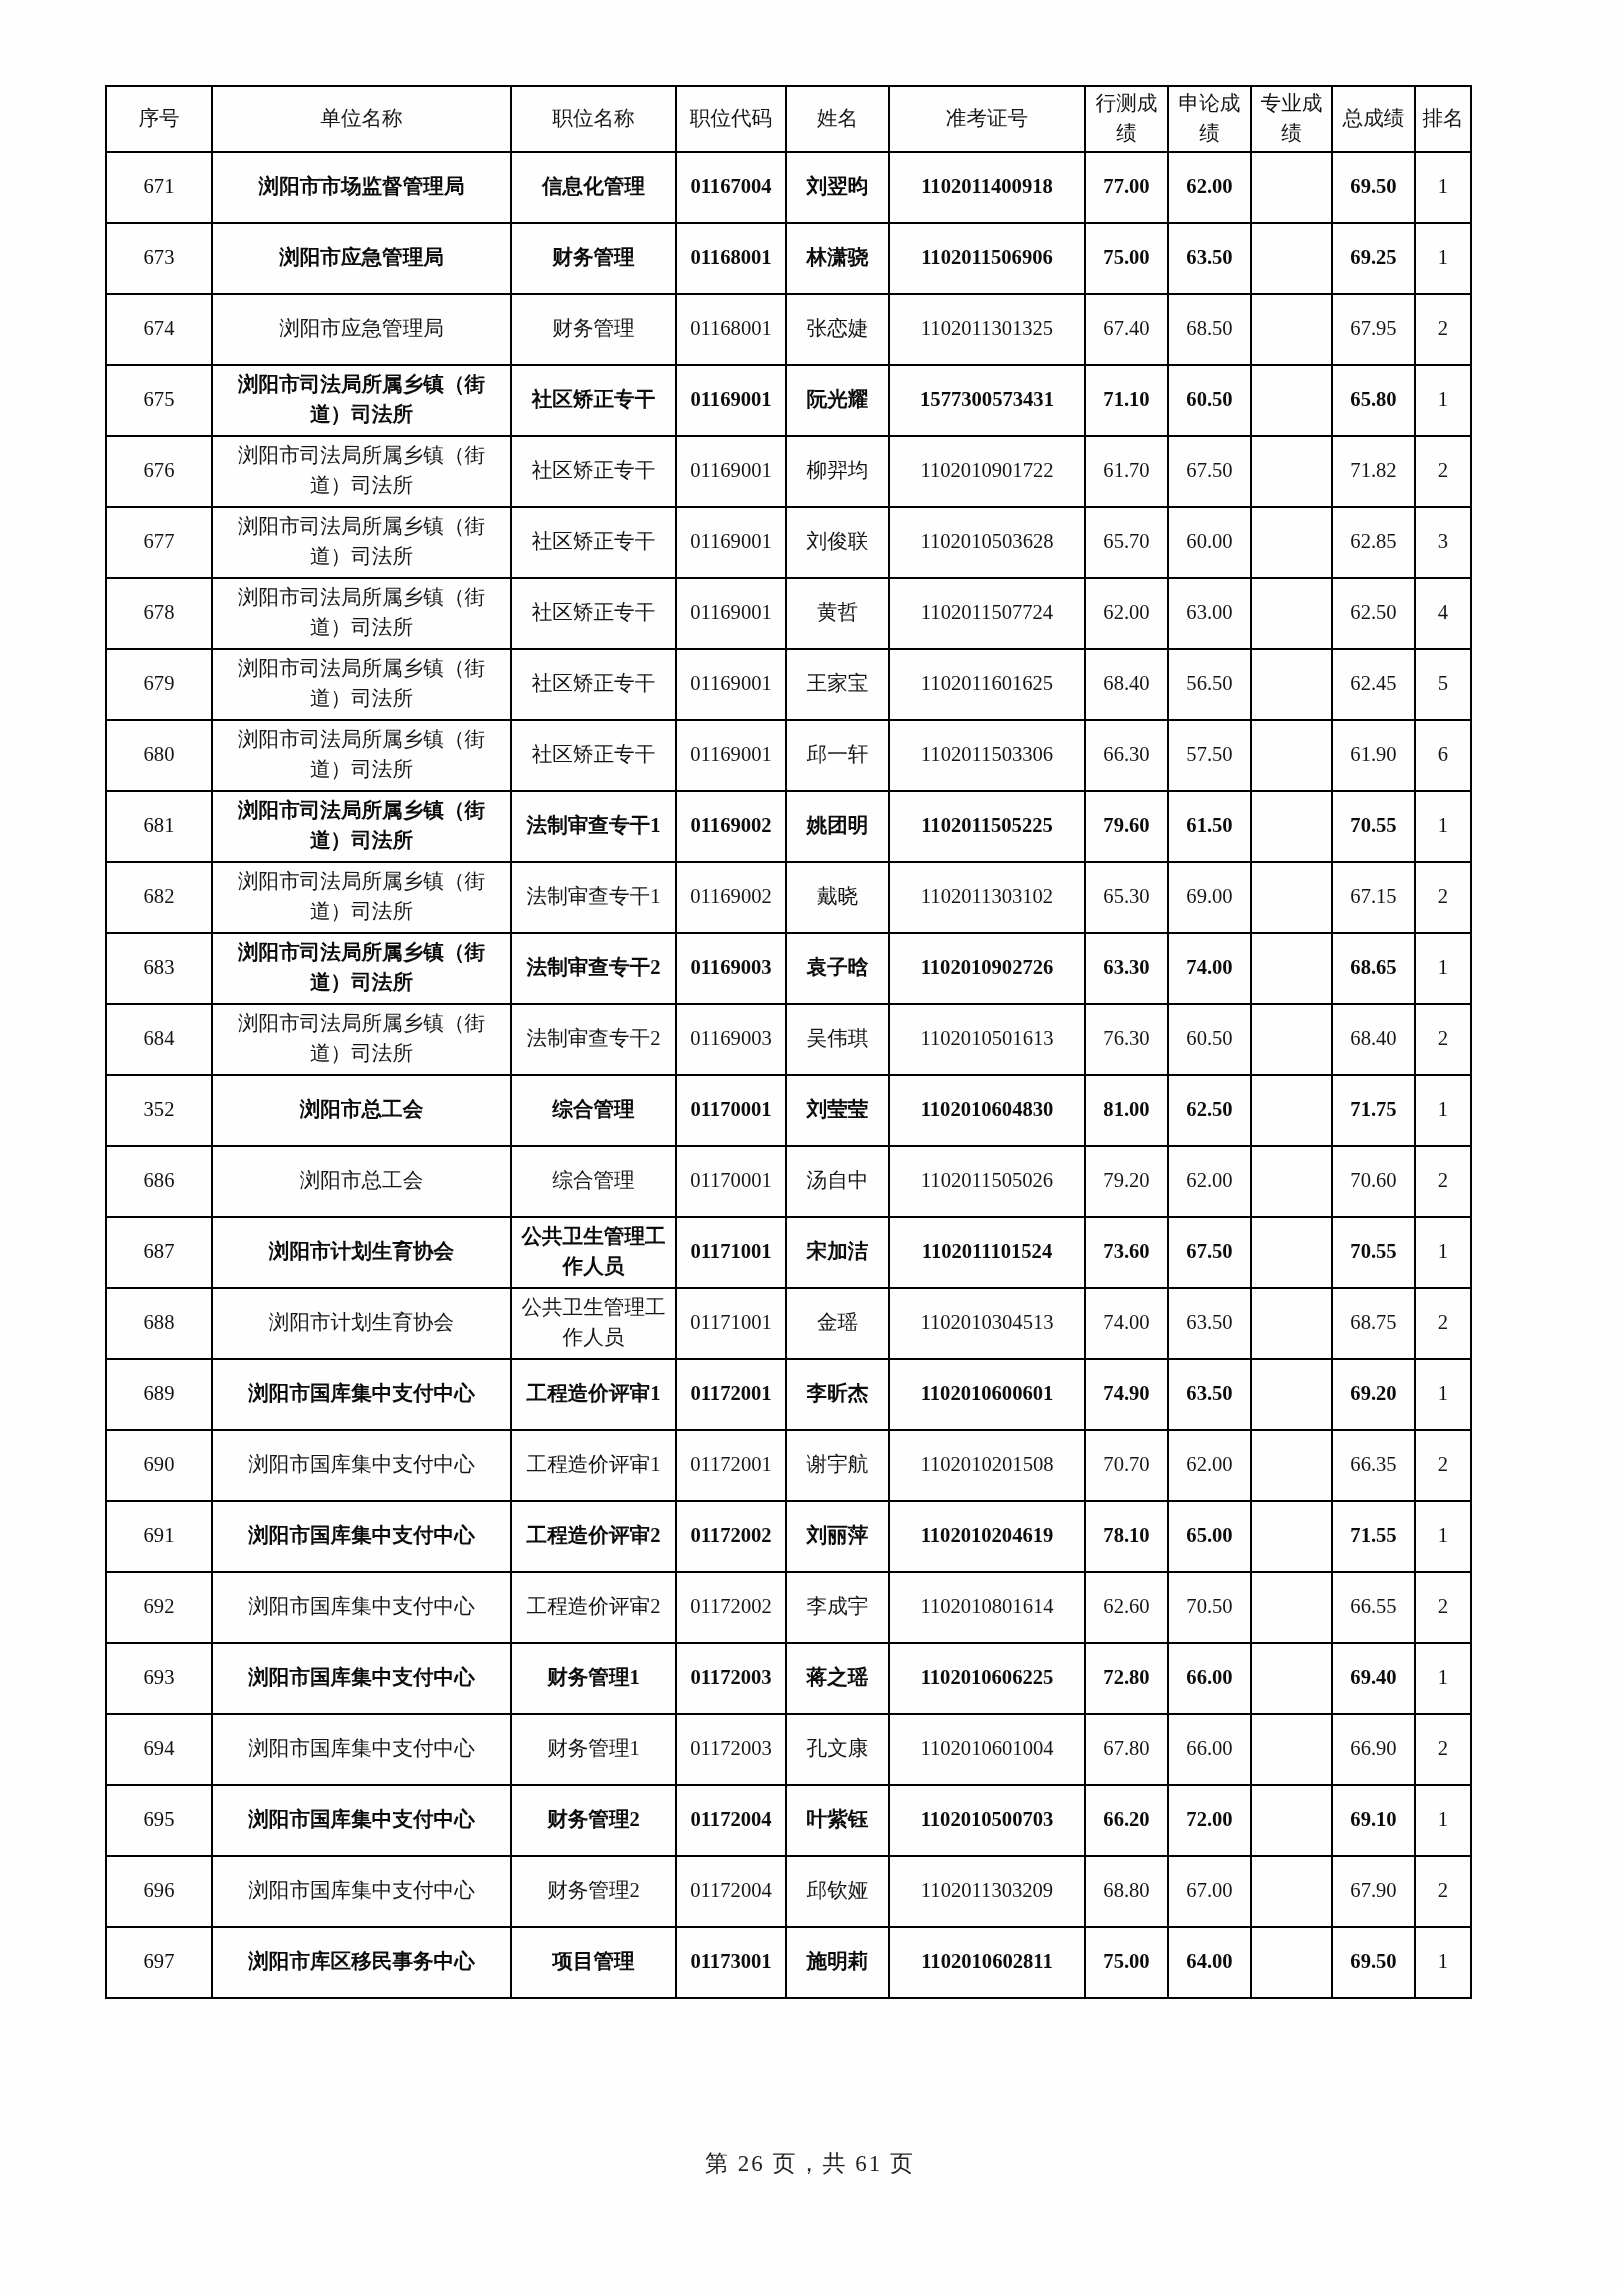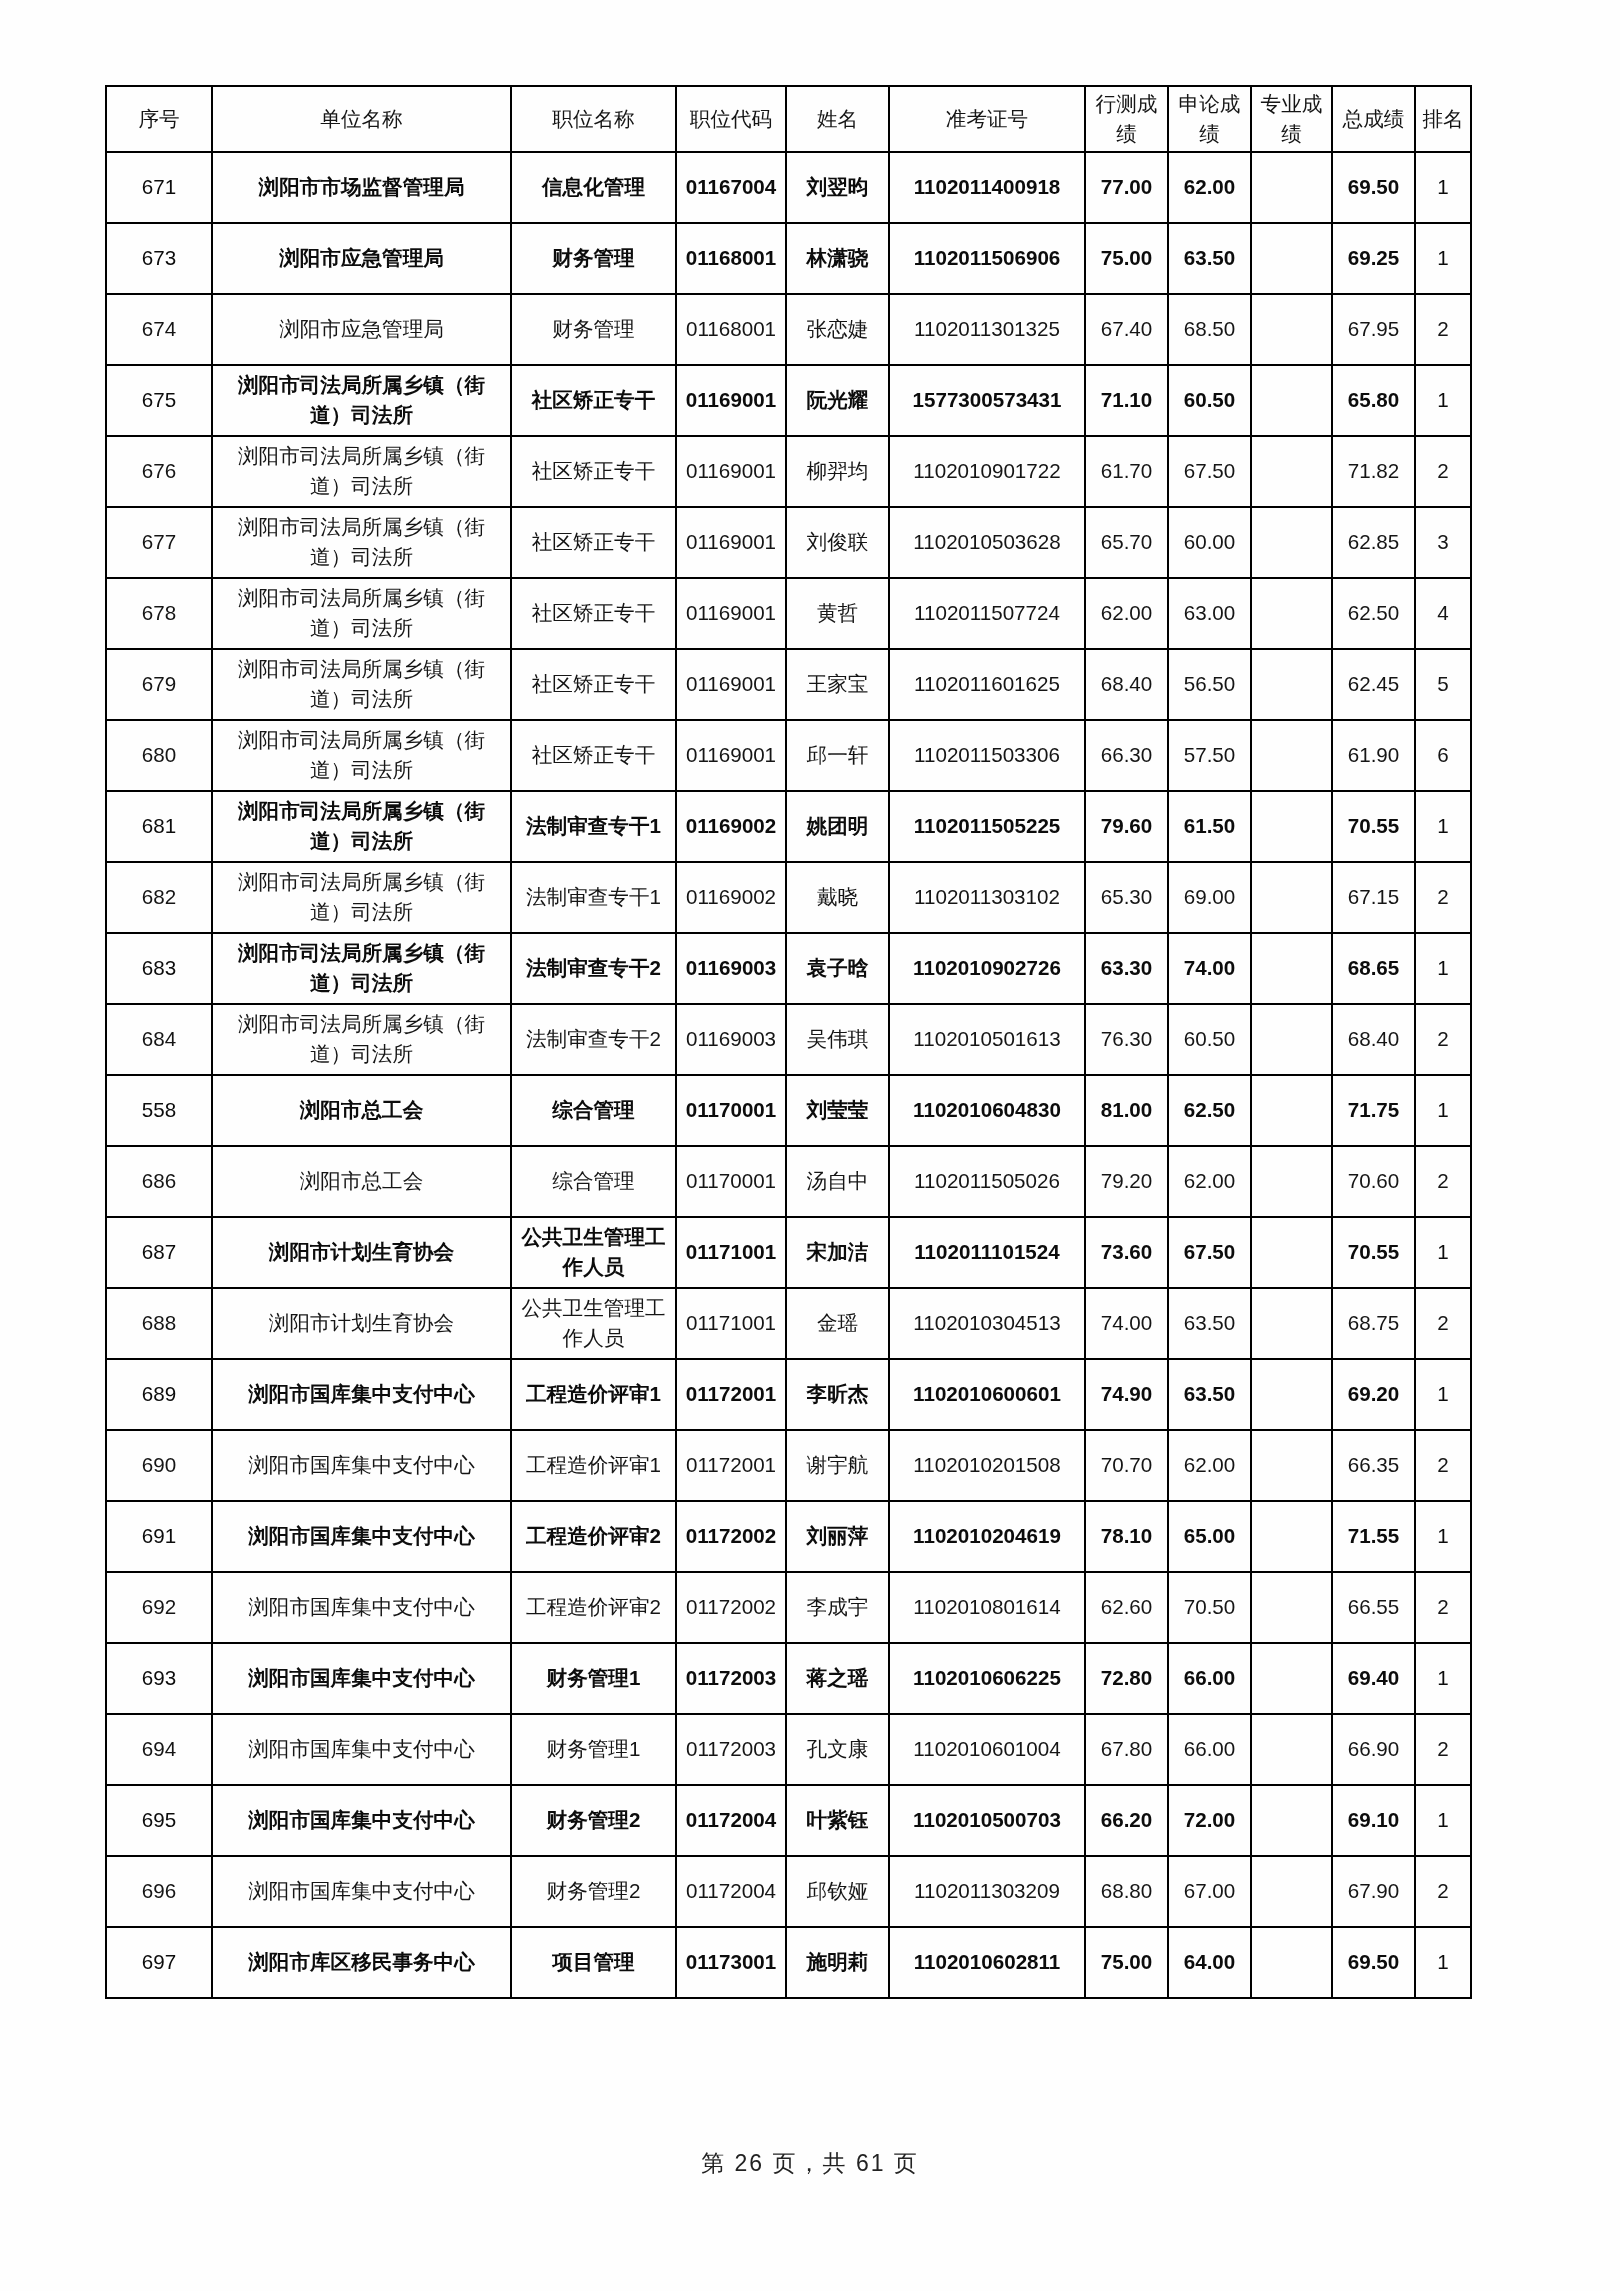--- a/index.html
+++ b/index.html
@@ -6,21 +6,21 @@
     margin: 0;
     padding: 0;
     background: #ffffff;
   }
   .page {
     position: relative;
     width: 1620px;
     height: 2292px;
     background: #fefefe;
     color: #111111;
-    font-family: Liberation Sans, sans-serif;
+    font-family: Liberation Serif, serif;
   }
   table.results {
     position: absolute;
     left: 105px;
     top: 85px;
     width: 1365px;
     border-collapse: collapse;
     table-layout: fixed;
     border: 2.9px solid #000;
   }
@@ -265,21 +265,21 @@
           <td>01169003</td>
           <td>吴伟琪</td>
           <td>1102010501613</td>
           <td>76.30</td>
           <td>60.50</td>
           <td></td>
           <td>68.40</td>
           <td>2</td>
         </tr>
         <tr class="bold-row">
-          <td>558</td>
+          <td>352</td>
           <td>浏阳市总工会</td>
           <td>综合管理</td>
           <td>01170001</td>
           <td>刘莹莹</td>
           <td>1102010604830</td>
           <td>81.00</td>
           <td>62.50</td>
           <td></td>
           <td>71.75</td>
           <td>1</td>

